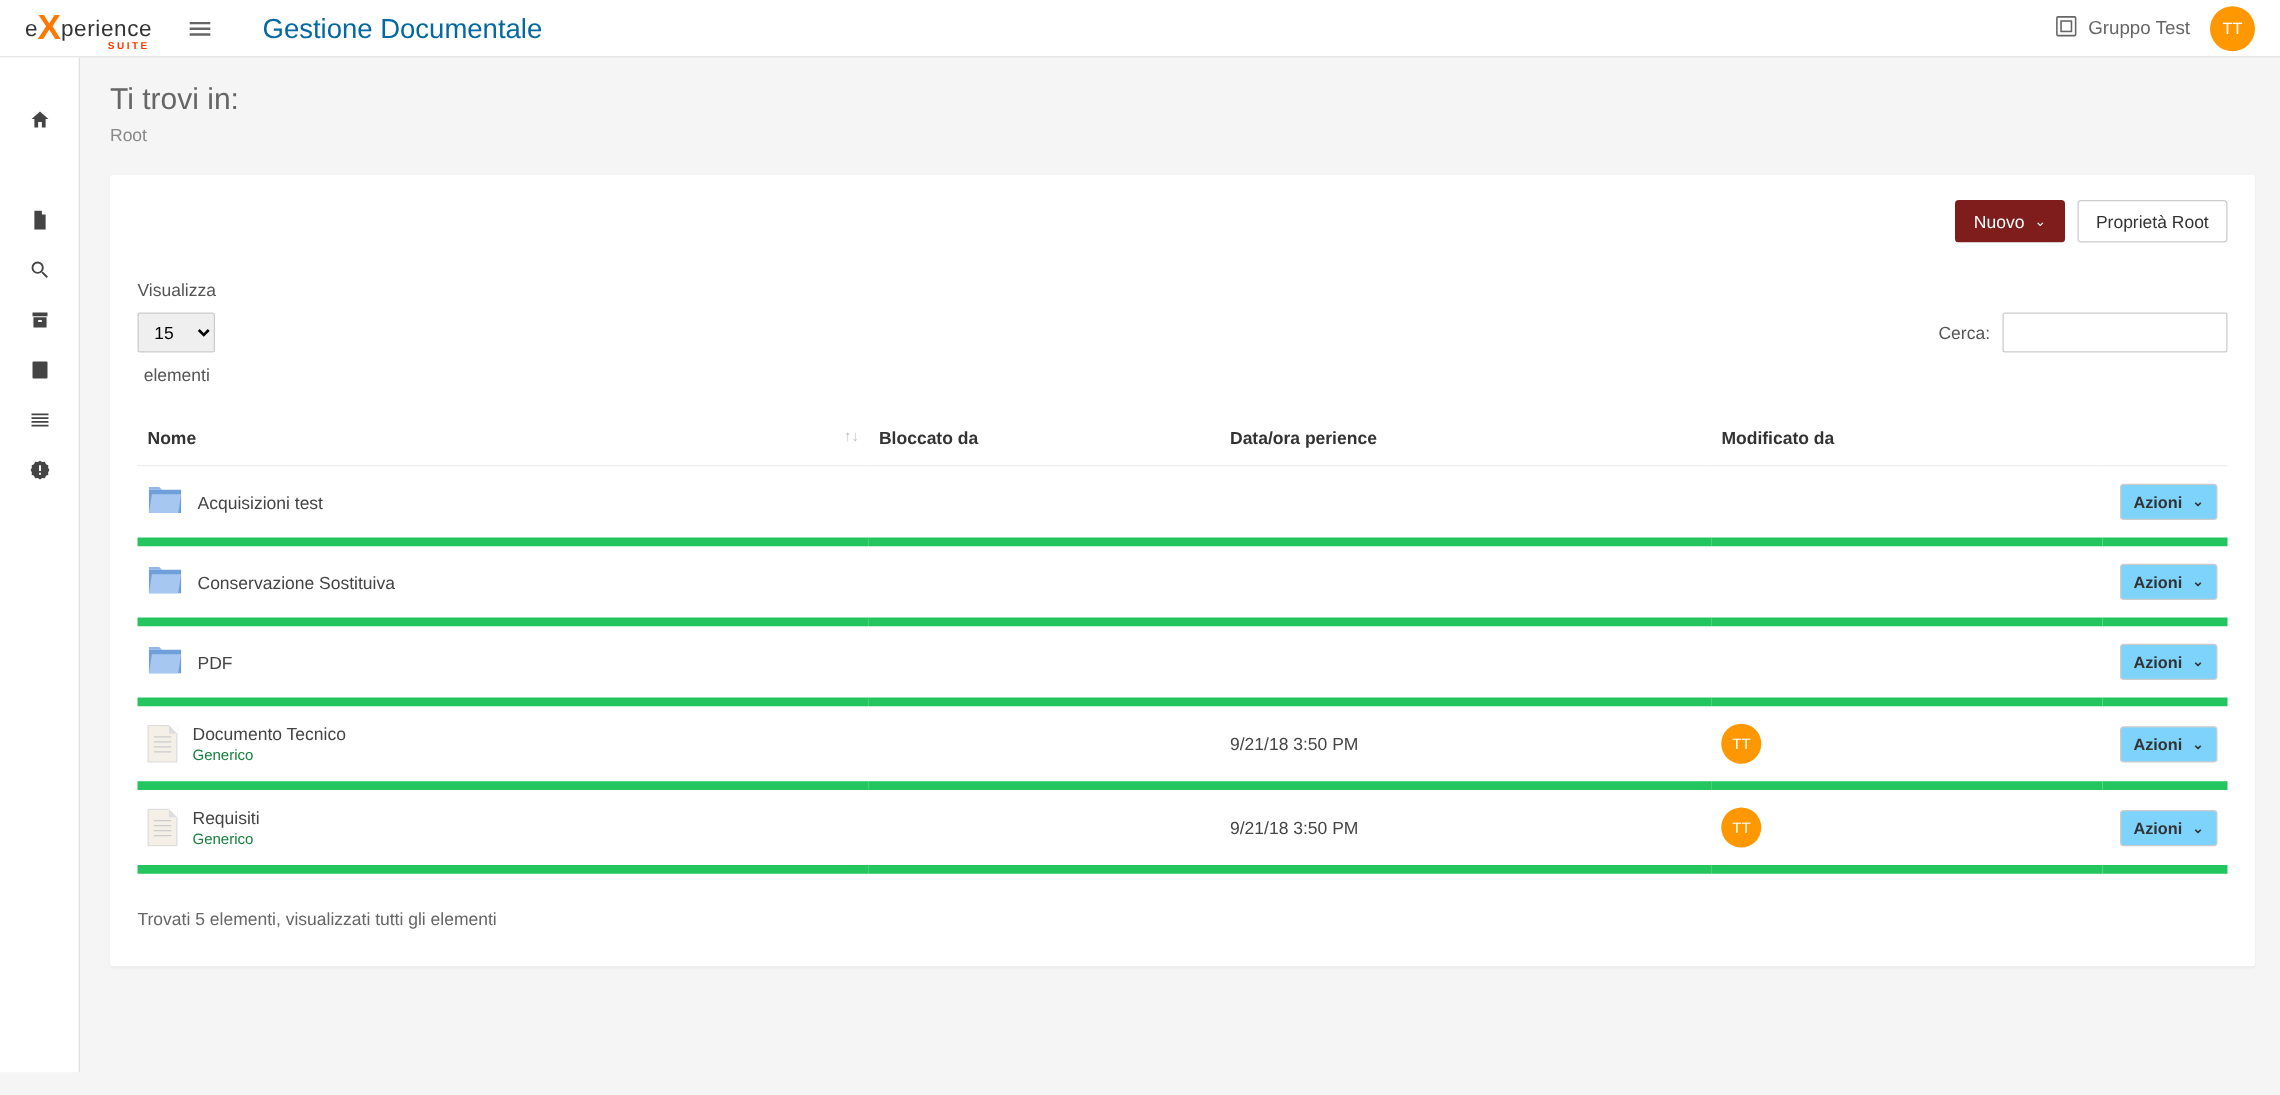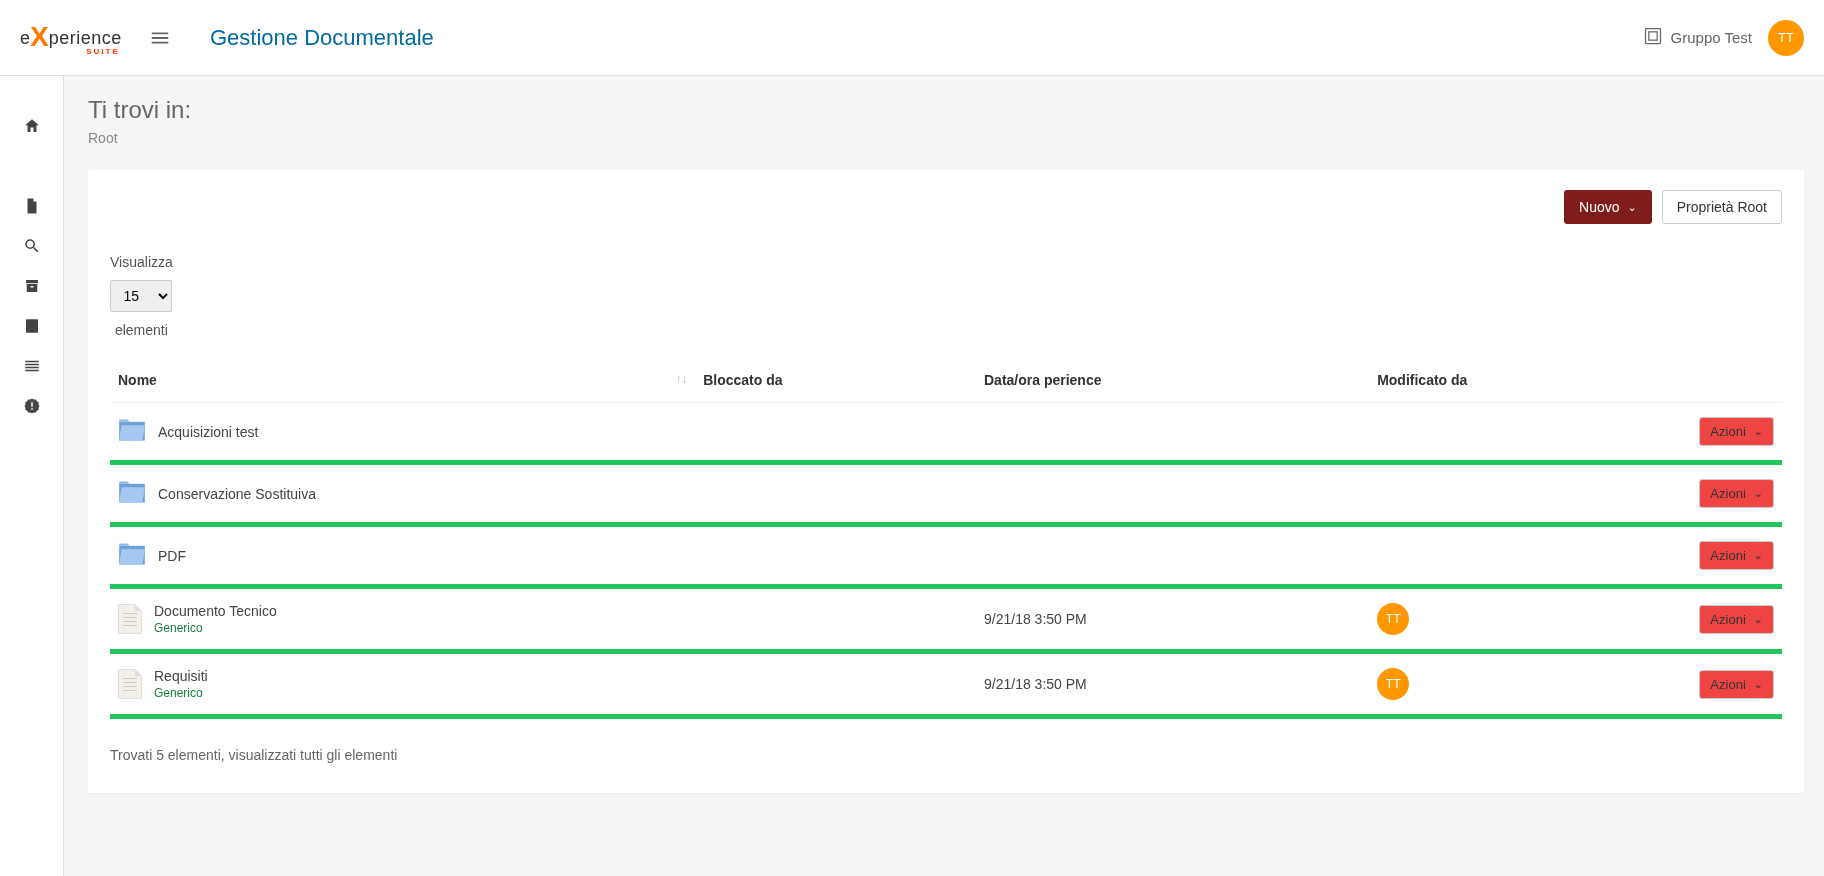--- a/index.html
+++ b/index.html
@@ -1,19 +1,19 @@
 <!DOCTYPE html>
 <html><head>
 <meta charset="utf-8">
 <style>
   * { box-sizing: border-box; margin: 0; padding: 0; }
   body { font-family: "Helvetica Neue", Arial, sans-serif; font-size: 14px; color: #333; background: #f5f5f5; }
   
   
-  .header { display: flex; align-items: center; height: 76px; background: #fff; border-bottom: 1px solid #e0e0e0; padding: 0 20px; justify-content: center; }
+  .header { display: flex; align-items: center; height: 46px; background: #fff; border-bottom: 1px solid #e0e0e0; padding: 0 20px; justify-content: center; }
   .logo { width: 110px; display: flex; align-items: center; }
   .logo-text { font-size: 18px; }
   .logo-x { color: #ff7800; font-weight: bold; font-size: 28px; position: relative; top: 2px; }
   .logo-e1 { color: #333; font-weight: 300; }
   .logo-rest { color: #333; font-weight: 300; letter-spacing: 0.5px; }
   .logo-suite { color: #ff3800; font-size: 8px; letter-spacing: 2px; font-weight: bold; display: block; text-align: right; margin-top: -4px; padding-right: 2px; }
   .hamburger { width: 60px; display: flex; justify-content: center; align-items: center; cursor: pointer; }
   .hamburger svg { width: 22px; height: 22px; fill: #666; }
   .app-title { font-size: 22px; font-weight: 300; color: #0369a1; margin-left: 20px; }
   .header-right { margin-left: auto; display: flex; align-items: center; gap: 16px; }
@@ -32,35 +32,35 @@
   .breadcrumb-box { margin-bottom: 24px; }
   .bc-label { font-size: 24px; font-weight: 300; color: #666; }
   .bc-path { font-size: 14px; color: #888; margin-top: 6px; }
   
   .card { background: #fff; border-radius: 2px; box-shadow: 0 1px 2px rgba(0,0,0,0.05); padding: 20px 22px 30px; }
   .card-top { display: flex; justify-content: flex-end; gap: 10px; margin-bottom: 30px; }
   .btn { display: inline-flex; align-items: center; padding: 8px 14px; font-size: 14px; border-radius: 3px; cursor: pointer; border: 1px solid transparent; }
   .btn-primary { background: #7f1d1d; color: #fff; font-weight: 500; }
   .btn-primary .chev { margin-left: 8px; }
   .btn-outline { background: #fff; color: #333; border: 1px solid #ccc; font-weight: 500; }
-  .btn-action { background: #ef4444; color: #333; border: 1px solid #ccc; font-size: 13px; font-weight: 400; padding: 6px 10px; }
+  .btn-action { background: #7dd3fc; color: #333; border: 1px solid #ccc; font-size: 13px; font-weight: 700; padding: 6px 10px; }
   .btn-action .chev { margin-left: 8px; }
   .chev { font-size: 11px; }
   
   .controls { display: flex; align-items: center; justify-content: space-between; margin-bottom: 20px; }
   .controls-left { display: flex; align-items: center; gap: 10px; color: #555; flex-direction: column; }
   .controls-left select { padding: 6px 8px; border: 1px solid #ccc; border-radius: 2px; font-size: 14px; }
   .controls-right { display: flex; align-items: center; gap: 10px; color: #555; }
   .controls-right input { padding: 7px 10px; border: 1px solid #ccc; border-radius: 2px; font-size: 14px; width: 180px; }
   
   table { width: 100%; border-collapse: collapse; }
   th { text-align: left; font-weight: 600; font-size: 14px; color: #333; padding: 14px 8px; border-bottom: 1px solid #eee; }
   th.col-name { width: 35%; }
   th .sort-icon { float: right; opacity: 0.3; font-size: 12px; }
-  td { padding: 14px 8px; border-bottom: 5px solid #22c55e; vertical-align: middle; color: #444; font-size: 14px; }
+  td { padding: 14px 8px; border-bottom: 7px solid #22c55e; vertical-align: middle; color: #444; font-size: 14px; }
   td.actions-cell { text-align: right; }
   
   .item-cell { display: flex; align-items: center; gap: 12px; }
   .item-label { display: flex; flex-direction: column; }
   .item-sub { font-size: 12px; color: #15803d; margin-top: 2px; }
   
   .folder-icon svg { width: 28px; height: 24px; }
   .doc-icon { width: 24px; height: 30px; background: #f4f0e8; border: 1px solid #ddd; border-radius: 1px; position: relative; display: flex; flex-direction: column; justify-content: center; gap: 3px; padding: 0 4px; }
   .doc-icon::before { content: ""; position: absolute; top: -1px; right: -1px; width: 0; height: 0; border-left: 7px solid #ddd; border-top: 7px solid #fff; }
   .doc-line { height: 1px; background: #ccc; }
@@ -153,20 +153,24 @@
         <div class="btn btn-outline">
           <span>Proprietà Root</span>
         </div>
       </div>
 
       <div class="controls">
         <div class="controls-left">
           <span>Visualizza</span>
           <select id="page-size-select"><option value="10">10</option><option value="15" selected="">15</option><option value="25">25</option><option value="50">50</option><option value="100">100</option></select>
           <span>elementi</span>
+        </div>
+        <div class="controls-right">
+          <span>Cerca:</span>
+          <input type="text" value="" style="">
         </div>
       </div>
 
       <table>
         <thead>
           <tr>
             <th class="col-name">
               <span>Nome</span>
               <span class="sort-icon">↑↓</span>
             </th>

